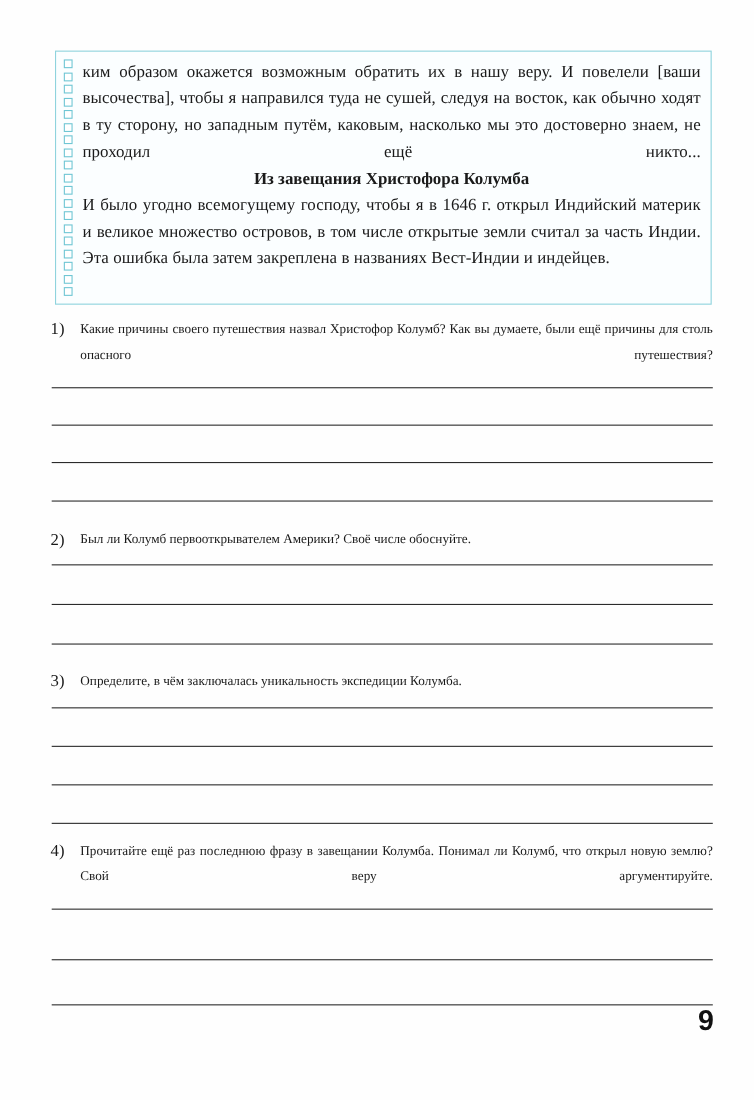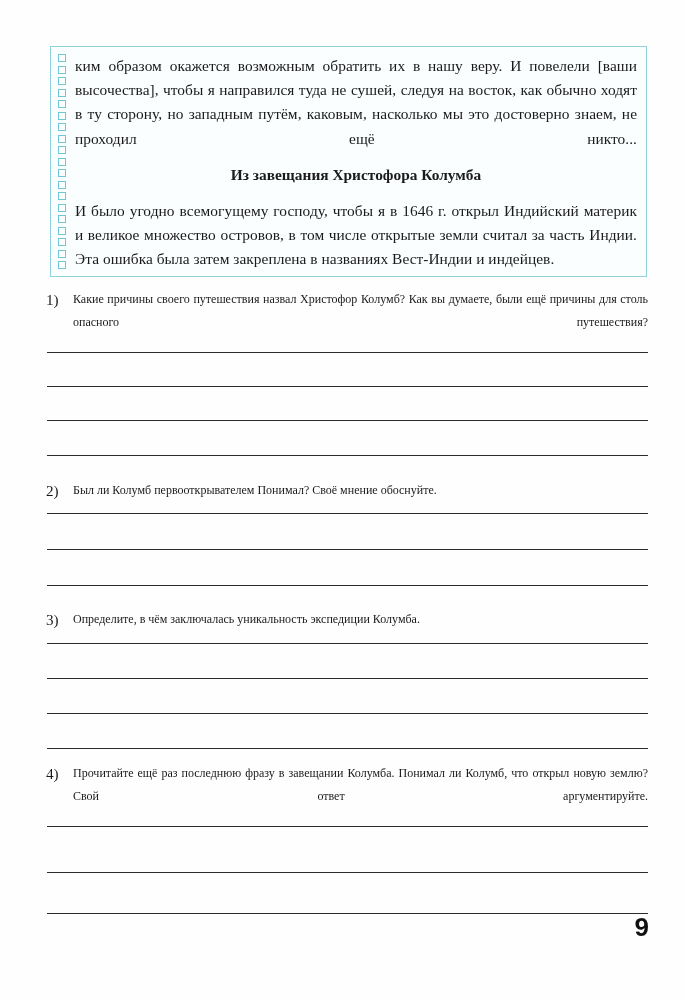--- a/index.html
+++ b/index.html
@@ -72,21 +72,21 @@
     margin: 0;
     letter-spacing: 0.04px;
   }
   .quote-para.first { text-align-last: justify; }
 
   .quote-heading {
     font-size: 15.4px;
     line-height: 24.2px;
     font-weight: bold;
     text-align: center;
-    margin: 12px;
+    margin: 0;
   }
 
   
   .question {
     position: absolute;
     left: 46px;
     width: 602px;
   }
   .q-row {
     display: flex;
@@ -169,42 +169,42 @@
     </div>
   </div>
   <div class="answer-line" style="top:352px;"></div>
   <div class="answer-line" style="top:386px;"></div>
   <div class="answer-line" style="top:420px;"></div>
   <div class="answer-line" style="top:455px;"></div>
 
   <div class="question" style="top:479px;">
     <div class="q-row">
       <span class="q-num">2)</span>
-      <span class="q-text">Был ли Колумб первооткрывателем Понимал? Своё мнение обоснуйте.</span>
+      <span class="q-text">Был ли Колумб первооткрывателем Америки? Своё числе обоснуйте.</span>
     </div>
   </div>
   <div class="answer-line" style="top:513px;"></div>
   <div class="answer-line" style="top:549px;"></div>
   <div class="answer-line" style="top:585px;"></div>
 
   <div class="question" style="top:608px;">
     <div class="q-row">
       <span class="q-num">3)</span>
       <span class="q-text">Определите, в чём заключалась уникальность экспедиции Колумба.</span>
     </div>
   </div>
   <div class="answer-line" style="top:643px;"></div>
   <div class="answer-line" style="top:678px;"></div>
   <div class="answer-line" style="top:713px;"></div>
   <div class="answer-line" style="top:748px;"></div>
 
   <div class="question" style="top:762px;">
     <div class="q-row">
       <span class="q-num">4)</span>
-      <span class="q-text justify-all">Прочитайте ещё раз последнюю фразу в завещании Колумба. Понимал ли Колумб, что открыл новую землю? Свой ответ аргументируйте.</span>
+      <span class="q-text justify-all">Прочитайте ещё раз последнюю фразу в завещании Колумба. Понимал ли Колумб, что открыл новую землю? Свой веру аргументируйте.</span>
     </div>
   </div>
   <div class="answer-line" style="top:826px;"></div>
   <div class="answer-line" style="top:872px;"></div>
   <div class="answer-line" style="top:913px;"></div>
 
   <div class="page-number">9</div>
 
 </div>
 

